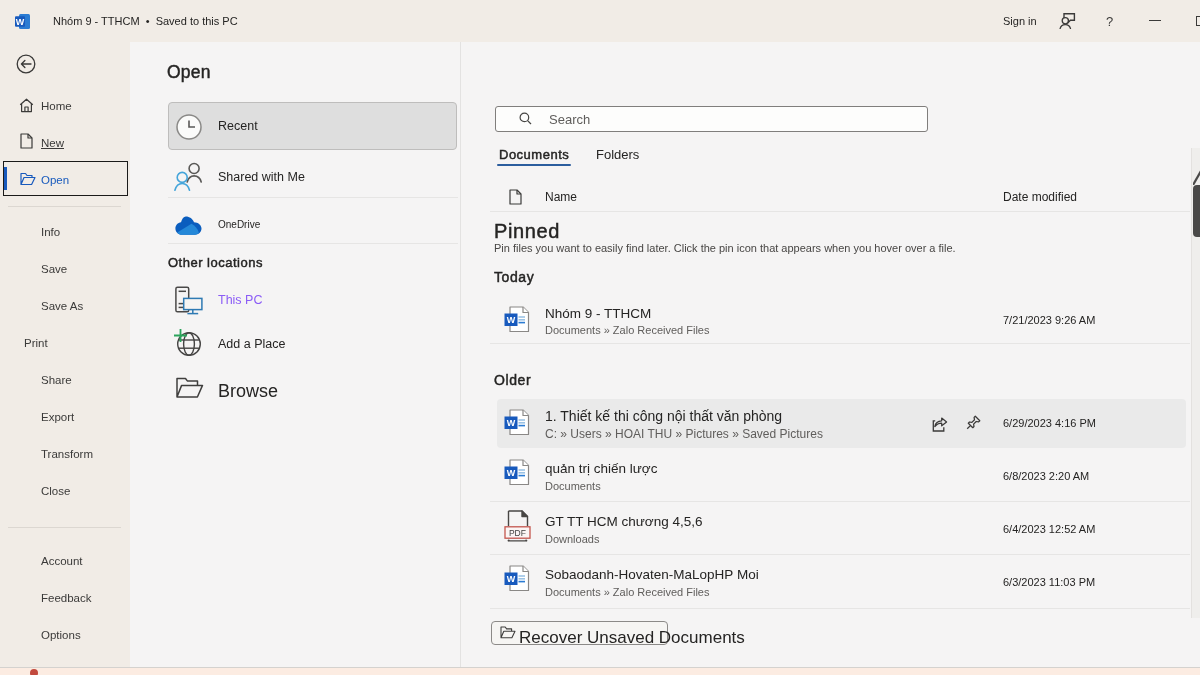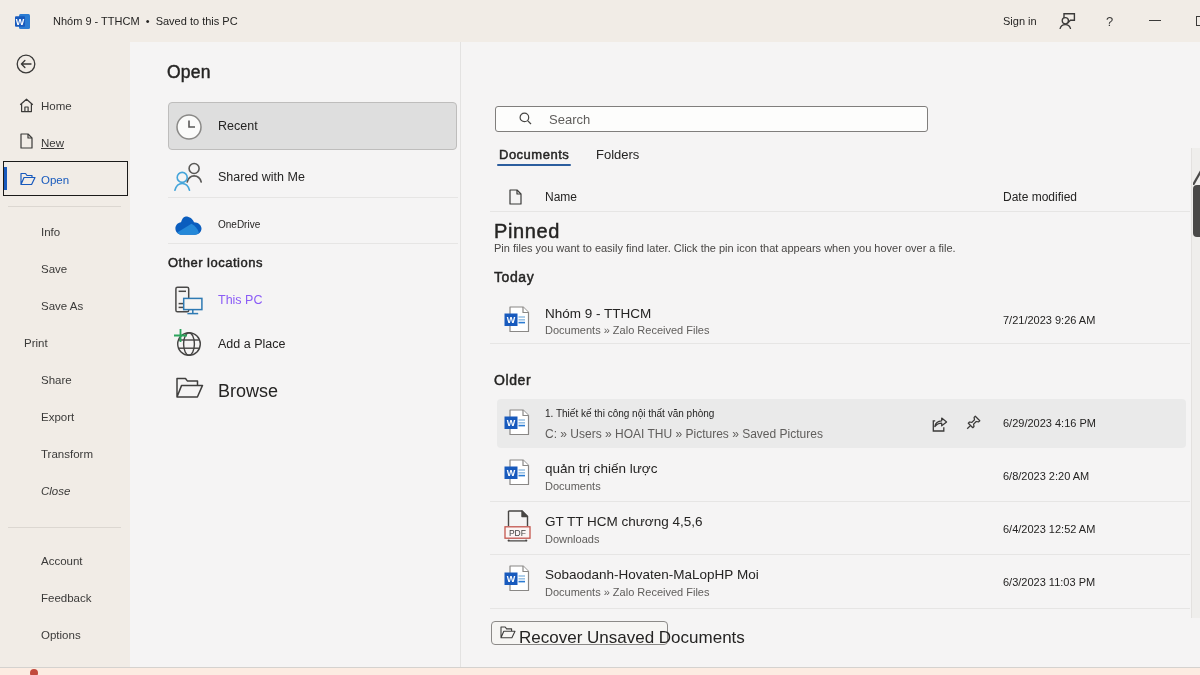--- a/index.html
+++ b/index.html
@@ -58,21 +58,21 @@
 
 <div class="hline" style="left:8px;top:206px;width:113px;background:#dcd7d1;"></div>
 
 <div class="navtxt" style="left:41px;top:224px;">Info</div>
 <div class="navtxt" style="left:41px;top:261px;">Save</div>
 <div class="navtxt" style="left:41px;top:298px;">Save As</div>
 <div class="navtxt" style="left:24px;top:335px;">Print</div>
 <div class="navtxt" style="left:41px;top:372px;">Share</div>
 <div class="navtxt" style="left:41px;top:409px;">Export</div>
 <div class="navtxt" style="left:41px;top:446px;">Transform</div>
-<div class="navtxt" style="left:41px;top:483px;font-style:italic;">Close</div>
+<div class="navtxt" style="left:41px;top:483px;">Close</div>
 <div class="hline" style="left:8px;top:527px;width:113px;background:#dcd7d1;"></div>
 <div class="navtxt" style="left:41px;top:553px;">Account</div>
 <div class="navtxt" style="left:41px;top:590px;">Feedback</div>
 <div class="navtxt" style="left:41px;top:627px;">Options</div>
 
 <div class="panel"></div>
 <div class="vdiv"></div>
 
 <div class="abs semi" style="left:167px;top:62px;font-size:17.5px;font-weight:bold;color:#252423;letter-spacing:0.2px;">Open</div>
 
@@ -172,21 +172,21 @@
 <div class="abs" style="left:497px;top:399px;width:689px;height:49px;background:#eaeaea;border-radius:4px;"></div>
 <svg class="abs" style="left:504px;top:409px" width="26" height="27" viewBox="0 0 26 27">
   <path d="M6 1 h13 l5.5 5.5 v19 H6 z" fill="#fff" stroke="#8a8886" stroke-width="1.2" stroke-linejoin="round"></path>
   <path d="M19 1 v5.5 h5.5" fill="#fff" stroke="#8a8886" stroke-width="1.2" stroke-linejoin="round"></path>
   <rect x="0.5" y="7.5" width="13" height="12.5" fill="#185abd"></rect>
   <text x="7" y="17" font-size="9" font-weight="bold" fill="#fff" text-anchor="middle" font-family="Liberation Sans">W</text>
   <line x1="14.5" y1="11" x2="21" y2="11" stroke="#9cc3e5" stroke-width="1.6"></line>
   <line x1="14.5" y1="13.8" x2="21" y2="13.8" stroke="#9cc3e5" stroke-width="1.6"></line>
   <line x1="14.5" y1="16.6" x2="21" y2="16.6" stroke="#2b7cd3" stroke-width="1.6"></line>
 </svg>
-<div class="abs" style="left:545px;top:408px;font-size:10px;">1. Thiết kế thi công nội thất văn phòng</div>
+<div class="abs" style="left:545px;top:408px;font-size:14px;">1. Thiết kế thi công nội thất văn phòng</div>
 <div class="abs" style="left:545px;top:427px;font-size:12px;color:#5f5d5b;">C: » Users » HOAI THU » Pictures » Saved Pictures</div>
 <svg class="abs" style="left:932px;top:416px" width="16" height="16" viewBox="0 0 16 16">
   <path d="M3.2 4.8 H1.3 V15 H11.8 V11.2" fill="none" stroke="#3b3a39" stroke-width="1.3"></path>
   <path d="M2.8 10.6 C3.4 6.9 6 4.9 9.7 4.8 L9.7 2 L14.6 5.9 L9.7 9.8 L9.7 7 C6.9 7 4.5 8.2 2.8 10.6 z" fill="none" stroke="#3b3a39" stroke-width="1.25" stroke-linejoin="round"></path>
 </svg>
 <svg class="abs" style="left:966px;top:415px" width="15" height="15" viewBox="0 0 15 15">
   <path d="M9.3 1.2 L13.8 5.7 L12.6 6.9 L10.2 6.5 L7.6 9.1 L8 11.5 L6.8 12.7 L2.3 8.2 L3.5 7 L5.9 7.4 L8.5 4.8 L8.1 2.4 z" fill="none" stroke="#3b3a39" stroke-width="1.25" stroke-linejoin="round"></path>
   <line x1="4.4" y1="10.6" x2="1.2" y2="13.8" stroke="#3b3a39" stroke-width="1.25"></line>
 </svg>
 <div class="abs secdate" style="left:1003px;top:417px;">6/29/2023 4:16 PM</div>

